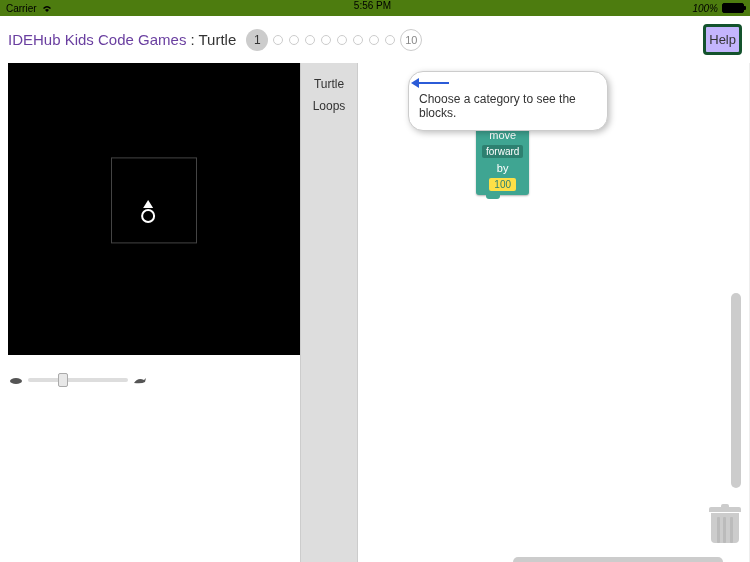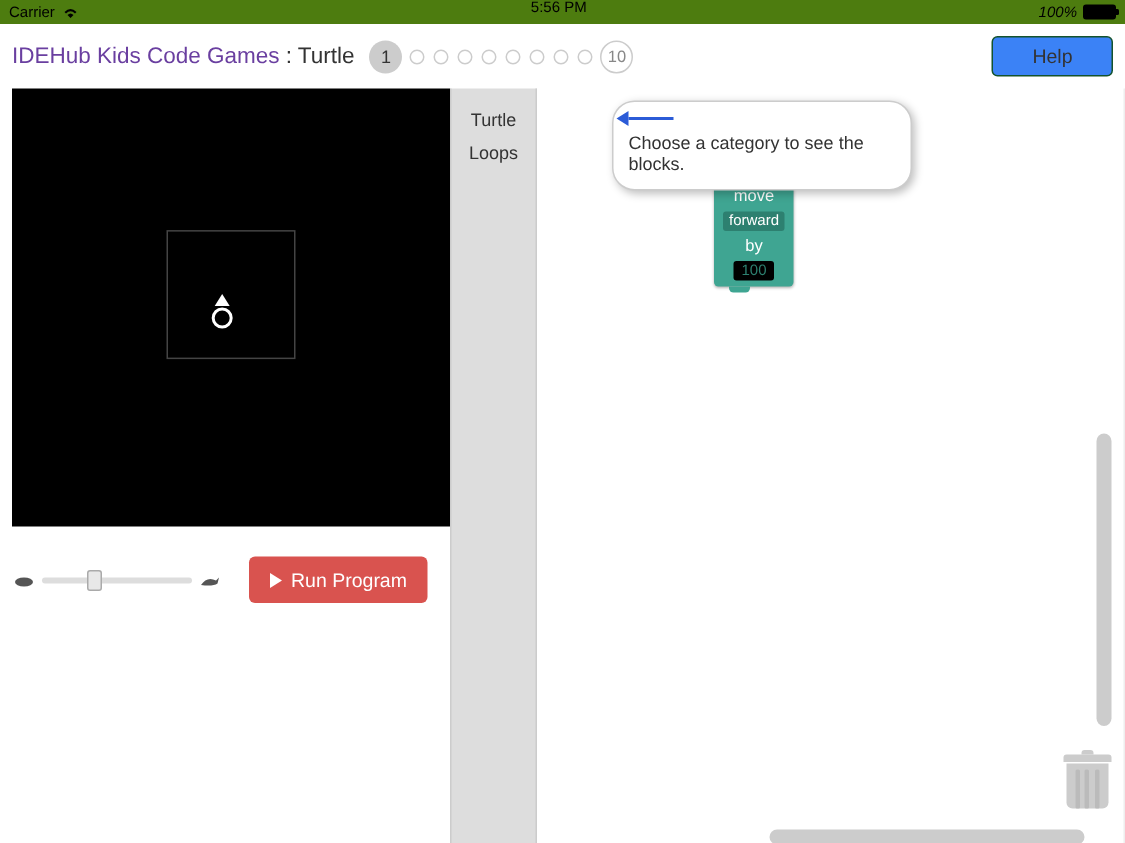--- a/index.html
+++ b/index.html
@@ -11,21 +11,21 @@
 .wifi-icon { width: 12px; height: 8px; }
 .battery { width: 22px; height: 10px; border: 1px solid #000; border-radius: 2px; position: relative; background: #000; }
 .battery::after { content: ""; position: absolute; right: -3px; top: 2px; width: 2px; height: 4px; background: #000; border-radius: 0 1px 1px 0; }
 
 .header { display: flex; align-items: center; padding: 8px 8px 8px 8px; gap: 4px; }
 .app-title { color: #6a3fa0; font-size: 15px; }
 .app-sub { color: #333; font-size: 15px; }
 .level-pill { width: 22px; height: 22px; border-radius: 50%; background: #ccc; color: #333; display: flex; align-items: center; justify-content: center; font-size: 12px; margin-left: 6px; cursor: pointer; }
 .level-dot { width: 10px; height: 10px; border-radius: 50%; border: 1px solid #ccc; margin: 0 1px; }
 .level-end { width: 22px; height: 22px; border-radius: 50%; border: 1px solid #ccc; color: #888; display: flex; align-items: center; justify-content: center; font-size: 11px; }
-.help-btn { margin-left: auto; background: #3b82f6; border: 1px solid #14532d; border-radius: 4px; padding: 5px 26px; font-size: 13px; color: #333; cursor: pointer; }
+.help-btn { margin-left: auto; background: #c4b5fd; border: 3px solid #14532d; border-radius: 4px; padding: 5px 3px; font-size: 13px; color: #333; cursor: pointer; }
 
 .main { display: flex; height: calc(100% - 50px); }
 
 .left-panel { width: 300px; padding: 0 8px 8px 8px; display: flex; flex-direction: column; }
 .canvas { width: 292px; height: 292px; background: #000; position: relative; }
 .square-guide { position: absolute; left: 50%; top: 50%; transform: translate(-50%, -60%); width: 86px; height: 86px; border: 1px solid #444; }
 .turtle-marker { position: absolute; left: 50%; top: 50%; transform: translate(-92%, 0%); }
 .turtle-circle { width: 14px; height: 14px; border: 2px solid #fff; border-radius: 50%; }
 .turtle-tri { width: 0; height: 0; border-left: 5px solid transparent; border-right: 5px solid transparent; border-bottom: 8px solid #fff; position: absolute; top: -9px; left: 2px; }
 
@@ -38,21 +38,21 @@
 
 .mid-panel { width: 58px; background: #ddd; padding: 10px 4px; border-left: 1px solid #ccc; border-right: 1px solid #ccc; }
 .cat-item { font-size: 12px; color: #333; text-align: center; padding: 4px 0; cursor: pointer; }
 
 .workspace { flex: 1; background: #fff; position: relative; border-right: 1px solid #eee; }
 .tooltip { position: absolute; top: 8px; left: 50px; width: 200px; background: #fff; border: 1px solid #ccc; border-radius: 15px; box-shadow: 2px 2px 6px rgba(0,0,0,0.25); padding: 10px; font-size: 12px; color: #333; z-index: 5; }
 .tooltip-arrow { width: 30px; height: 2px; background: #2b5bd7; position: relative; margin-bottom: 8px; }
 .tooltip-arrow::before { content: ""; position: absolute; left: -8px; top: -4px; width: 0; height: 0; border-top: 5px solid transparent; border-bottom: 5px solid transparent; border-right: 8px solid #2b5bd7; }
 .block { position: absolute; top: 62px; left: 118px; background: #3fa592; border-radius: 3px; padding: 4px 6px; font-size: 11px; color: #fff; display: flex; align-items: center; gap: 4px; box-shadow: 0 1px 2px rgba(0,0,0,0.3); flex-direction: column; }
 .block-field { background: #2d8070; border-radius: 2px; padding: 1px 4px; font-size: 10px; }
-.block-num { background: #000000; color: #2d8070; border-radius: 2px; padding: 1px 5px; font-size: 10px; }
+.block-num { background: #fde047; color: #2d8070; border-radius: 2px; padding: 1px 5px; font-size: 10px; }
 .block-notch { position: absolute; left: 10px; bottom: -4px; width: 14px; height: 4px; background: #3fa592; border-radius: 0 0 3px 3px; }
 
 .vscroll { position: absolute; right: 8px; top: 230px; width: 10px; height: 195px; background: #ccc; border-radius: 5px; }
 .hscroll { position: absolute; left: 155px; bottom: 8px; width: 210px; height: 10px; background: #ccc; border-radius: 5px; }
 .trash { position: absolute; right: 8px; bottom: 30px; width: 32px; height: 38px; }
 .trash-lid { width: 32px; height: 5px; background: #ccc; border-radius: 2px 2px 0 0; position: relative; }
 .trash-lid::before { content: ""; position: absolute; left: 12px; top: -3px; width: 8px; height: 3px; background: #ccc; border-radius: 2px 2px 0 0; }
 .trash-body { width: 28px; height: 30px; background: #ccc; margin: 1px auto 0; border-radius: 0 0 4px 4px; display: flex; justify-content: space-around; padding: 4px 4px 0; }
 .trash-body span { width: 3px; background: #bbb; border-radius: 1px; }
 </style>
@@ -103,24 +103,20 @@
         <svg width="16" height="10">
             <ellipse cx="8" cy="6" rx="6" ry="3" fill="#555"></ellipse>
           </svg>
         <div class="slider">
           <div class="slider-thumb"></div>
         </div>
         <svg width="16" height="10">
             <path d="M2 8 Q6 2 12 5 L14 3 L13 7 Q10 9 2 8 Z" fill="#555"></path>
           </svg>
       </div>
-      <button class="run-btn">
-        <span class="play-tri"></span>
-        <span>Run Program</span>
-      </button>
     </div>
   </div>
 
   <div class="mid-panel">
     <div class="cat-item">Turtle</div>
     <div class="cat-item">Loops</div>
   </div>
 
   <div class="workspace">
     <div class="tooltip">

